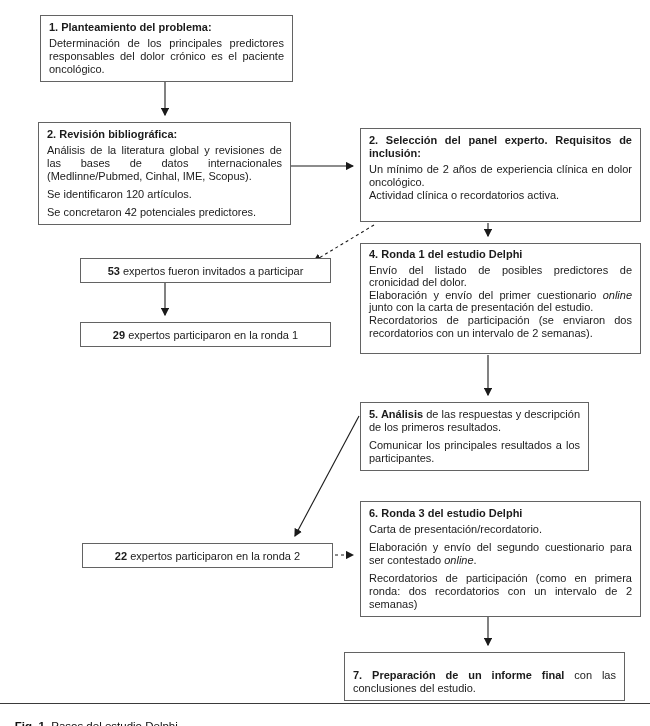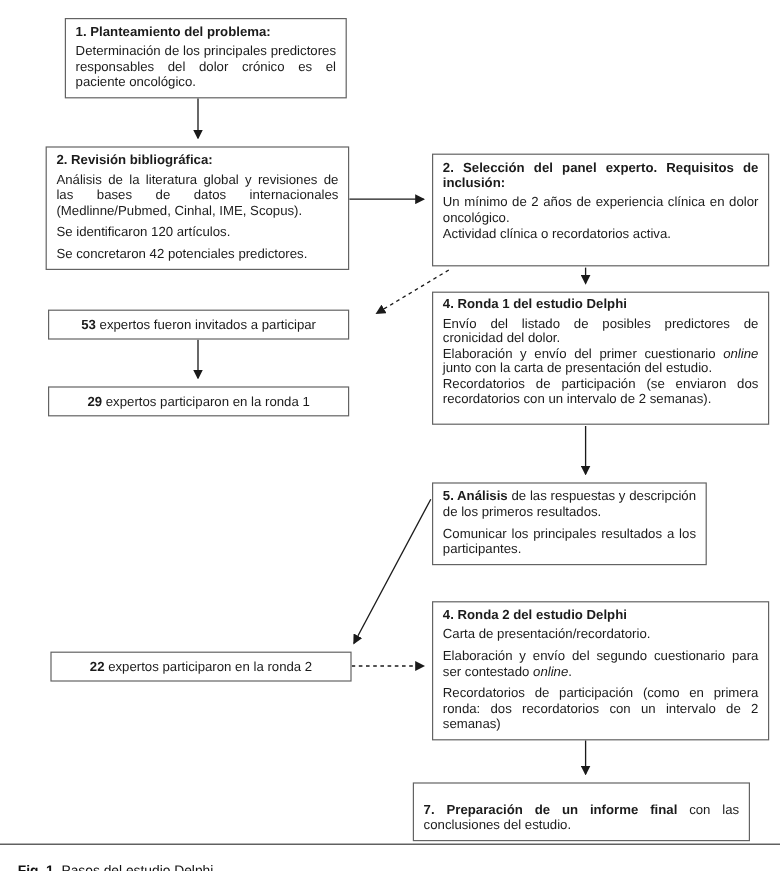--- a/index.html
+++ b/index.html
@@ -13,21 +13,21 @@
     border:1px solid #636363; padding:5px 8px;
     font-size:11px; line-height:13px; color:#1b1b1b;
   }
   .box .title { font-weight:bold; margin:0 0 3px 0; text-align:justify; }
   .box p { margin:0; text-align:justify; }
   .box p.gap { margin-top:5px; }
   .box.tight { padding-top:4px; line-height:12.6px; }
   .sbox {
     position:absolute; box-sizing:border-box; background:#ffffff;
     border:1px solid #636363; display:flex; align-items:center; justify-content:center;
-    font-size:11px; color:#1b1b1b; white-space:pre; text-align:center;
+    font-size:11px; color:#1b1b1b; white-space:pre; text-align:center;margin-left:40px;
   }
   .b { font-weight:bold; }
   .i { font-style:italic; }
   svg.arrows { position:absolute; left:0; top:0; pointer-events:none; }
   svg.arrows path, svg.arrows line { stroke:#1a1a1a; stroke-width:1.1; fill:none; }
   svg.arrows .dashed { stroke-dasharray:3,3; }
   .caption-rule { position:absolute; left:0; top:703px; width:650px; height:0; border-top:1.5px solid #3a3a3a; }
   .caption { position:absolute; left:2px; top:708px; font-size:11.5px; color:#101010; white-space:pre; }
 </style>
 </head>
@@ -45,21 +45,21 @@
     <path d="M291,166 H353" marker-end="url(#ah)"></path>
     <path class="dashed" d="M374,225 L314,261" marker-end="url(#ah)"></path>
     <path d="M165,283 V315" marker-end="url(#ah)"></path>
     <path d="M488,223 V236" marker-end="url(#ah)"></path>
     <path d="M488,355 V395" marker-end="url(#ah)"></path>
     <path d="M359,416 L295,536" marker-end="url(#ah)"></path>
     <path class="dashed" d="M293,555 H353" marker-end="url(#ah)"></path>
     <path d="M488,610 V645" marker-end="url(#ah)"></path>
   </svg>
 
-  <div class="box" style="left:54px; top:15px; width:235px; min-height:64px;">
+  <div class="box" style="left:40px; top:15px; width:253px; min-height:64px;">
     <div class="title">1. Planteamiento del problema:</div>
     <p>Determinación de los principales predictores responsables del dolor crónico es el paciente oncológico.</p>
   </div>
 
   <div class="box" style="left:38px; top:122px; width:253px; min-height:102px;">
     <div class="title">2. Revisión bibliográfica:</div>
     <p>Análisis de la literatura global y revisiones de las bases de datos internacionales (Medlinne/Pubmed, Cinhal, IME, Scopus).</p>
     <p class="gap">Se identificaron 120 artículos.</p>
     <p class="gap">Se concretaron 42 potenciales predictores.</p>
   </div>
@@ -88,21 +88,21 @@
   <div class="box" style="left:360px; top:402px; width:229px; min-height:68px;">
     <p><span class="b">5. Análisis</span><span> de las respuestas y descripción de los primeros resultados.</span></p>
     <p class="gap">Comunicar los principales resultados a los participantes.</p>
   </div>
 
   <div class="sbox" style="left:42px; top:543px; width:251px; height:25px;">
     <span class="b">22</span><span> expertos participaron en la ronda 2</span>
   </div>
 
   <div class="box" style="left:360px; top:501px; width:281px; min-height:108px;">
-    <div class="title">4. Ronda 2 del estudio Delphi</div>
+    <div class="title">6. Ronda 3 del estudio Delphi</div>
     <p>Carta de presentación/recordatorio.</p>
     <p class="gap"><span>Elaboración y envío del segundo cuestionario para ser contestado </span><span class="i">online</span><span>.</span></p>
     <p class="gap">Recordatorios de participación (como en primera ronda: dos recordatorios con un intervalo de 2 semanas)</p>
   </div>
 
   <div class="box" style="left:344px; top:652px; width:281px; min-height:35px; padding-top:16px;">
     <p><span class="b">7. Preparación de un informe final</span><span> con las conclusiones del estudio.</span></p>
   </div>
 
   <div class="caption-rule"></div>

